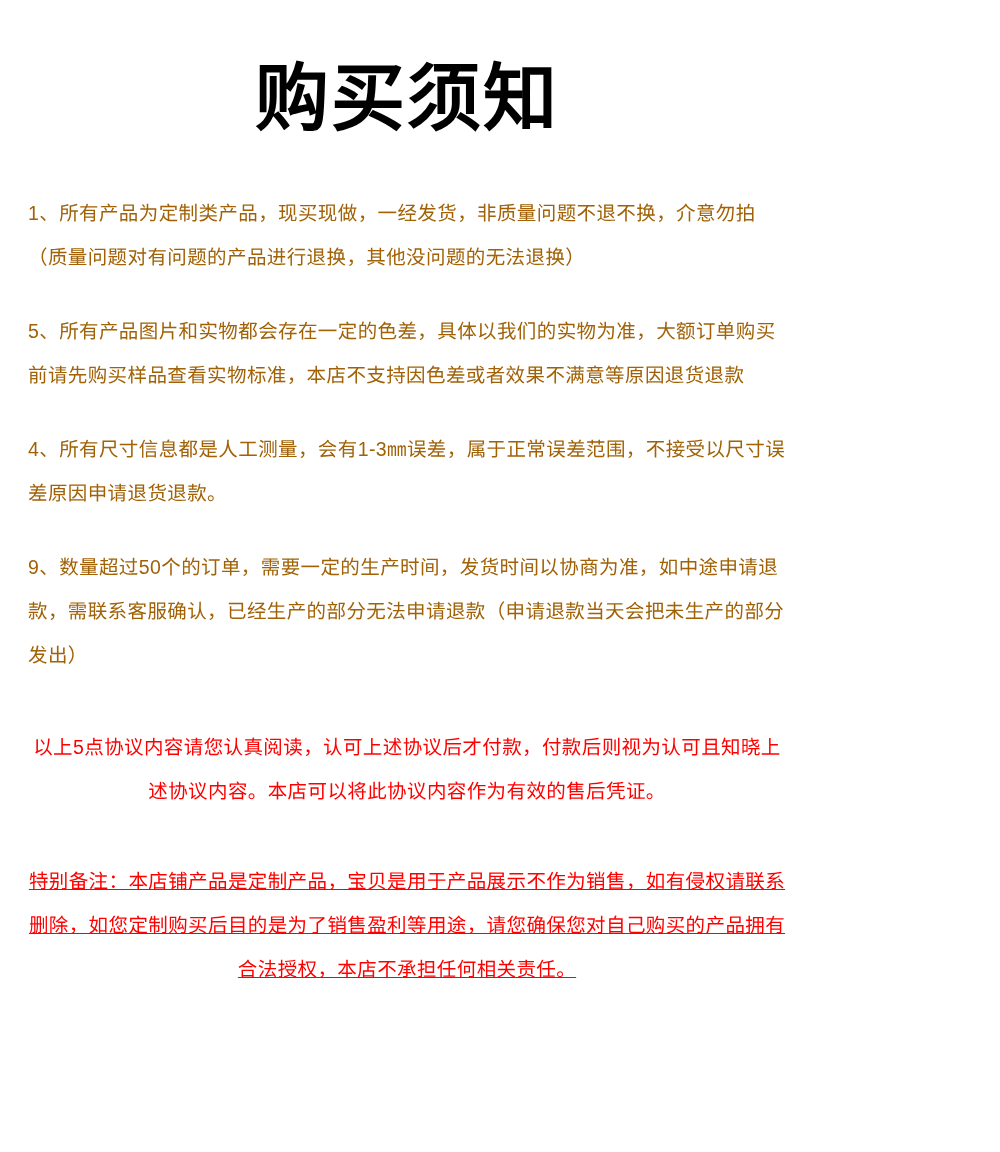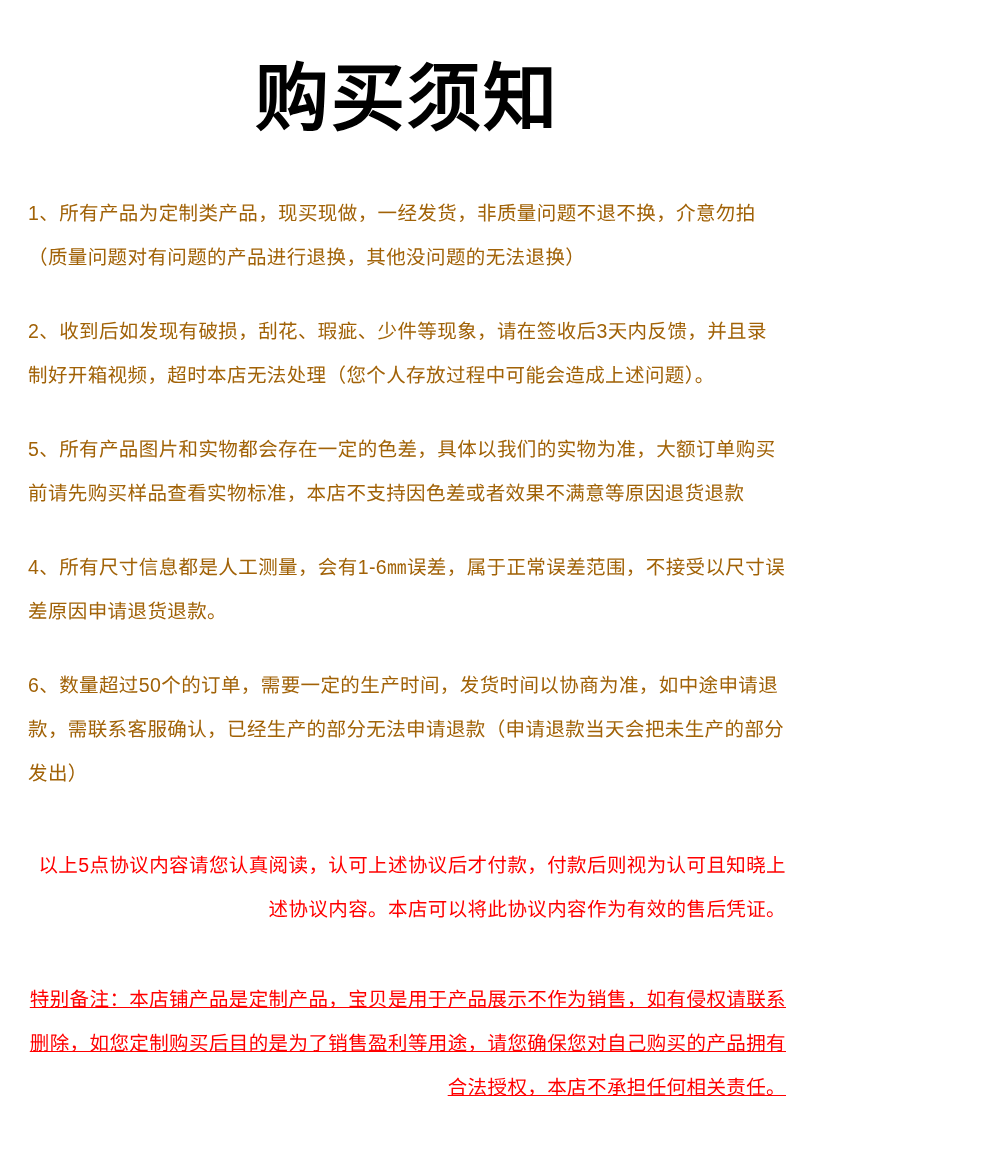--- a/index.html
+++ b/index.html
@@ -50,44 +50,43 @@
   }
   .notices {
     margin-top: 48px;
   }
   .notice {
     font-size: 19.5px;
     line-height: 44px;
     letter-spacing: 0.4px;
     color: #ff0000;
     margin-bottom: 46px;
-    text-align: right;
+    text-align: center;
     font-weight: 500;
   }
   .notice:last-child {
     margin-bottom: 0;
     text-decoration: underline;
   }
   .spacer-bottom {
     height: 60px;
   }
 </style>
 </head>
 <body>
 
 <div class="page">
 
   <h1 class="doc-title">购买须知</h1>
 
   <div class="terms">
     <p class="term">1、所有产品为定制类产品，现买现做，一经发货，非质量问题不退不换，介意勿拍（质量问题对有问题的产品进行退换，其他没问题的无法退换）</p>
-    <p class="term">2、收到后如发现有破损，刮花、瑕疵、少件等现象，请在签收后3天内反馈，并且录制好开箱视频，超时本店无法处理（您个人存放过程中可能会造成上述问题）。</p>
     <p class="term">5、所有产品图片和实物都会存在一定的色差，具体以我们的实物为准，大额订单购买前请先购买样品查看实物标准，本店不支持因色差或者效果不满意等原因退货退款</p>
-    <p class="term">4、所有尺寸信息都是人工测量，会有1-6㎜误差，属于正常误差范围，不接受以尺寸误差原因申请退货退款。</p>
-    <p class="term">6、数量超过50个的订单，需要一定的生产时间，发货时间以协商为准，如中途申请退款，需联系客服确认，已经生产的部分无法申请退款（申请退款当天会把未生产的部分发出）</p>
+    <p class="term">4、所有尺寸信息都是人工测量，会有1-3㎜误差，属于正常误差范围，不接受以尺寸误差原因申请退货退款。</p>
+    <p class="term">9、数量超过50个的订单，需要一定的生产时间，发货时间以协商为准，如中途申请退款，需联系客服确认，已经生产的部分无法申请退款（申请退款当天会把未生产的部分发出）</p>
   </div>
 
   <div class="notices">
     <p class="notice">以上5点协议内容请您认真阅读，认可上述协议后才付款，付款后则视为认可且知晓上述协议内容。本店可以将此协议内容作为有效的售后凭证。</p>
     <p class="notice">特别备注：本店铺产品是定制产品，宝贝是用于产品展示不作为销售，如有侵权请联系删除，如您定制购买后目的是为了销售盈利等用途，请您确保您对自己购买的产品拥有合法授权，本店不承担任何相关责任。</p>
   </div>
 
   <div class="spacer-bottom"></div>
 
 </div>

